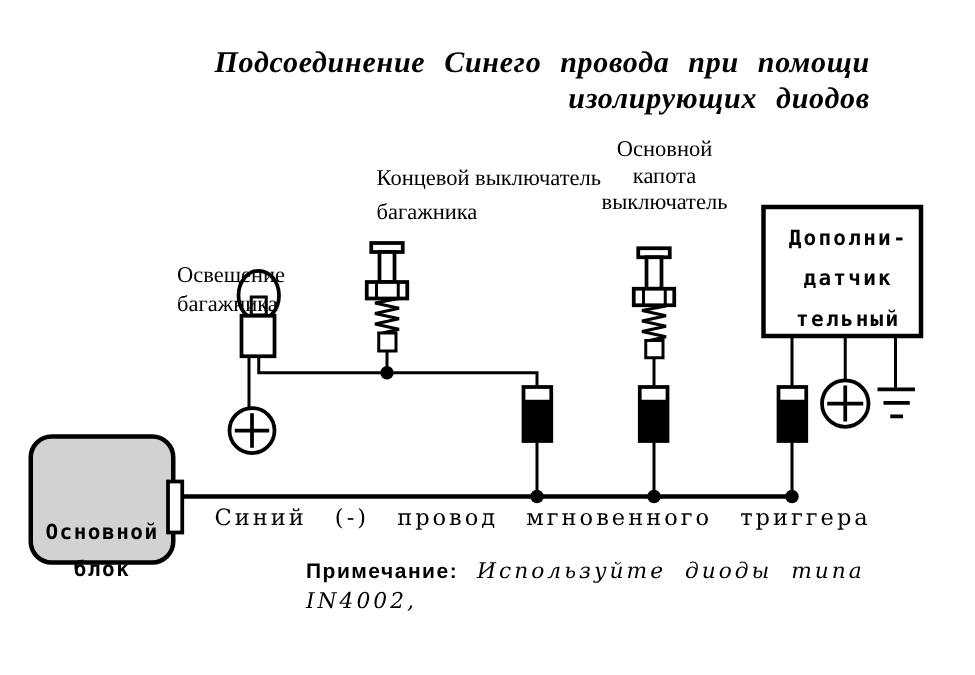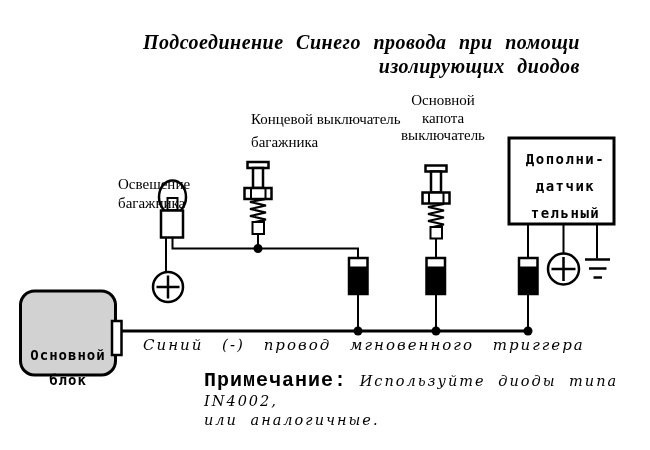--- a/index.html
+++ b/index.html
@@ -33,27 +33,27 @@
   .monobox{
     font-family:"DejaVu Sans Mono", monospace;
     font-weight:bold;font-size:14px;color:#000;text-align:center;
   }
   .lbl-sensor{left:509px;top:146px;width:113px;line-height:27px;letter-spacing:1.5px;}
   .lbl-mainunit{left:20px;top:303px;width:96px;line-height:25px;letter-spacing:1px;margin-top:40px;}
 
   .wirelabel{
     left:143px;top:336px;
     font-family:"DejaVu Serif", serif;
-    font-style:italic;font-size:15px;
+    font-size:15px;
     letter-spacing:2px;word-spacing:12px;
   }
   .note{left:204px;top:371px;width:445px;line-height:19px;white-space:normal;}
   .note-label{
-    font-family:Liberation Mono, monospace;
-    font-weight:bold;font-size:20px;letter-spacing:1px;
+    font-family:Liberation Sans, sans-serif;
+    font-weight:bold;font-size:14px;letter-spacing:1px;
   }
   .note-body{
     font-family:"DejaVu Serif", serif;
     font-style:italic;font-size:14.5px;
     letter-spacing:2px;word-spacing:6px;
   }
 </style>
 </head>
 <body>
 
@@ -165,16 +165,15 @@
 
   <div class="txt monobox lbl-mainunit">
     <div>Основной</div>
     <div>блок</div>
   </div>
 
   <div class="txt wirelabel">Синий (-) провод мгновенного триггера</div>
 
   <div class="txt note">
     <div><span class="note-label">Примечание:</span><span class="note-body">&nbsp;<span>Используйте диоды типа IN4002,</span></span></div>
-    <div class="note-body">или аналогичные.</div>
   </div>
 
 </div>
 
 </body></html>

